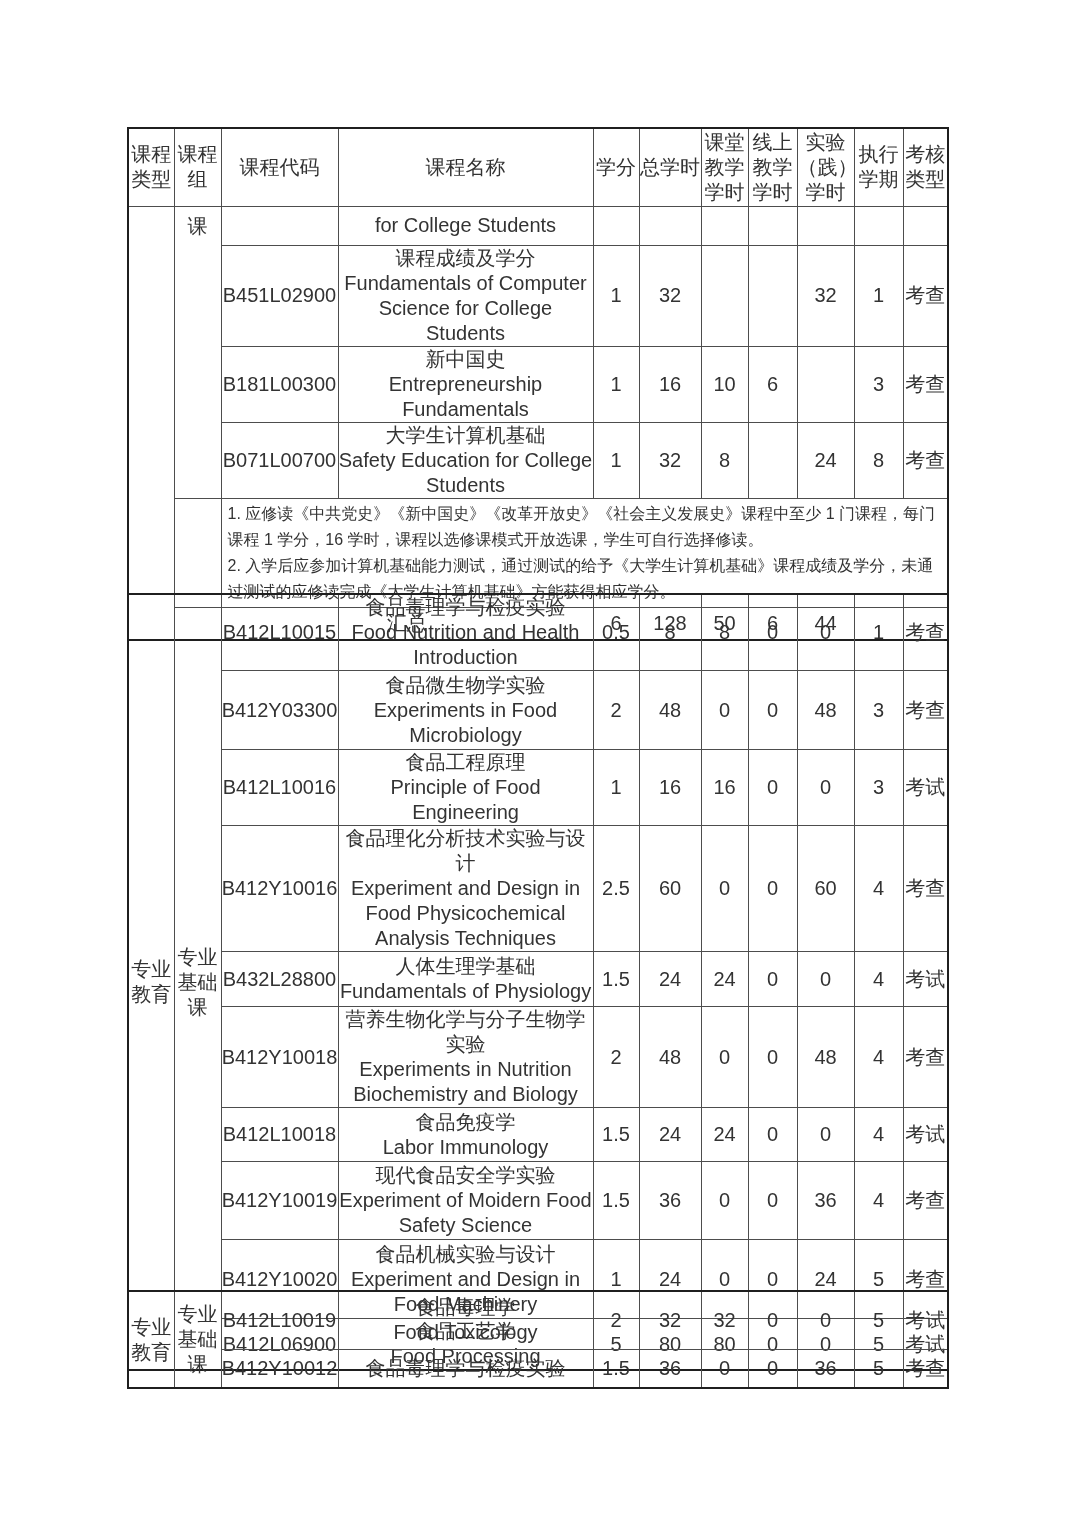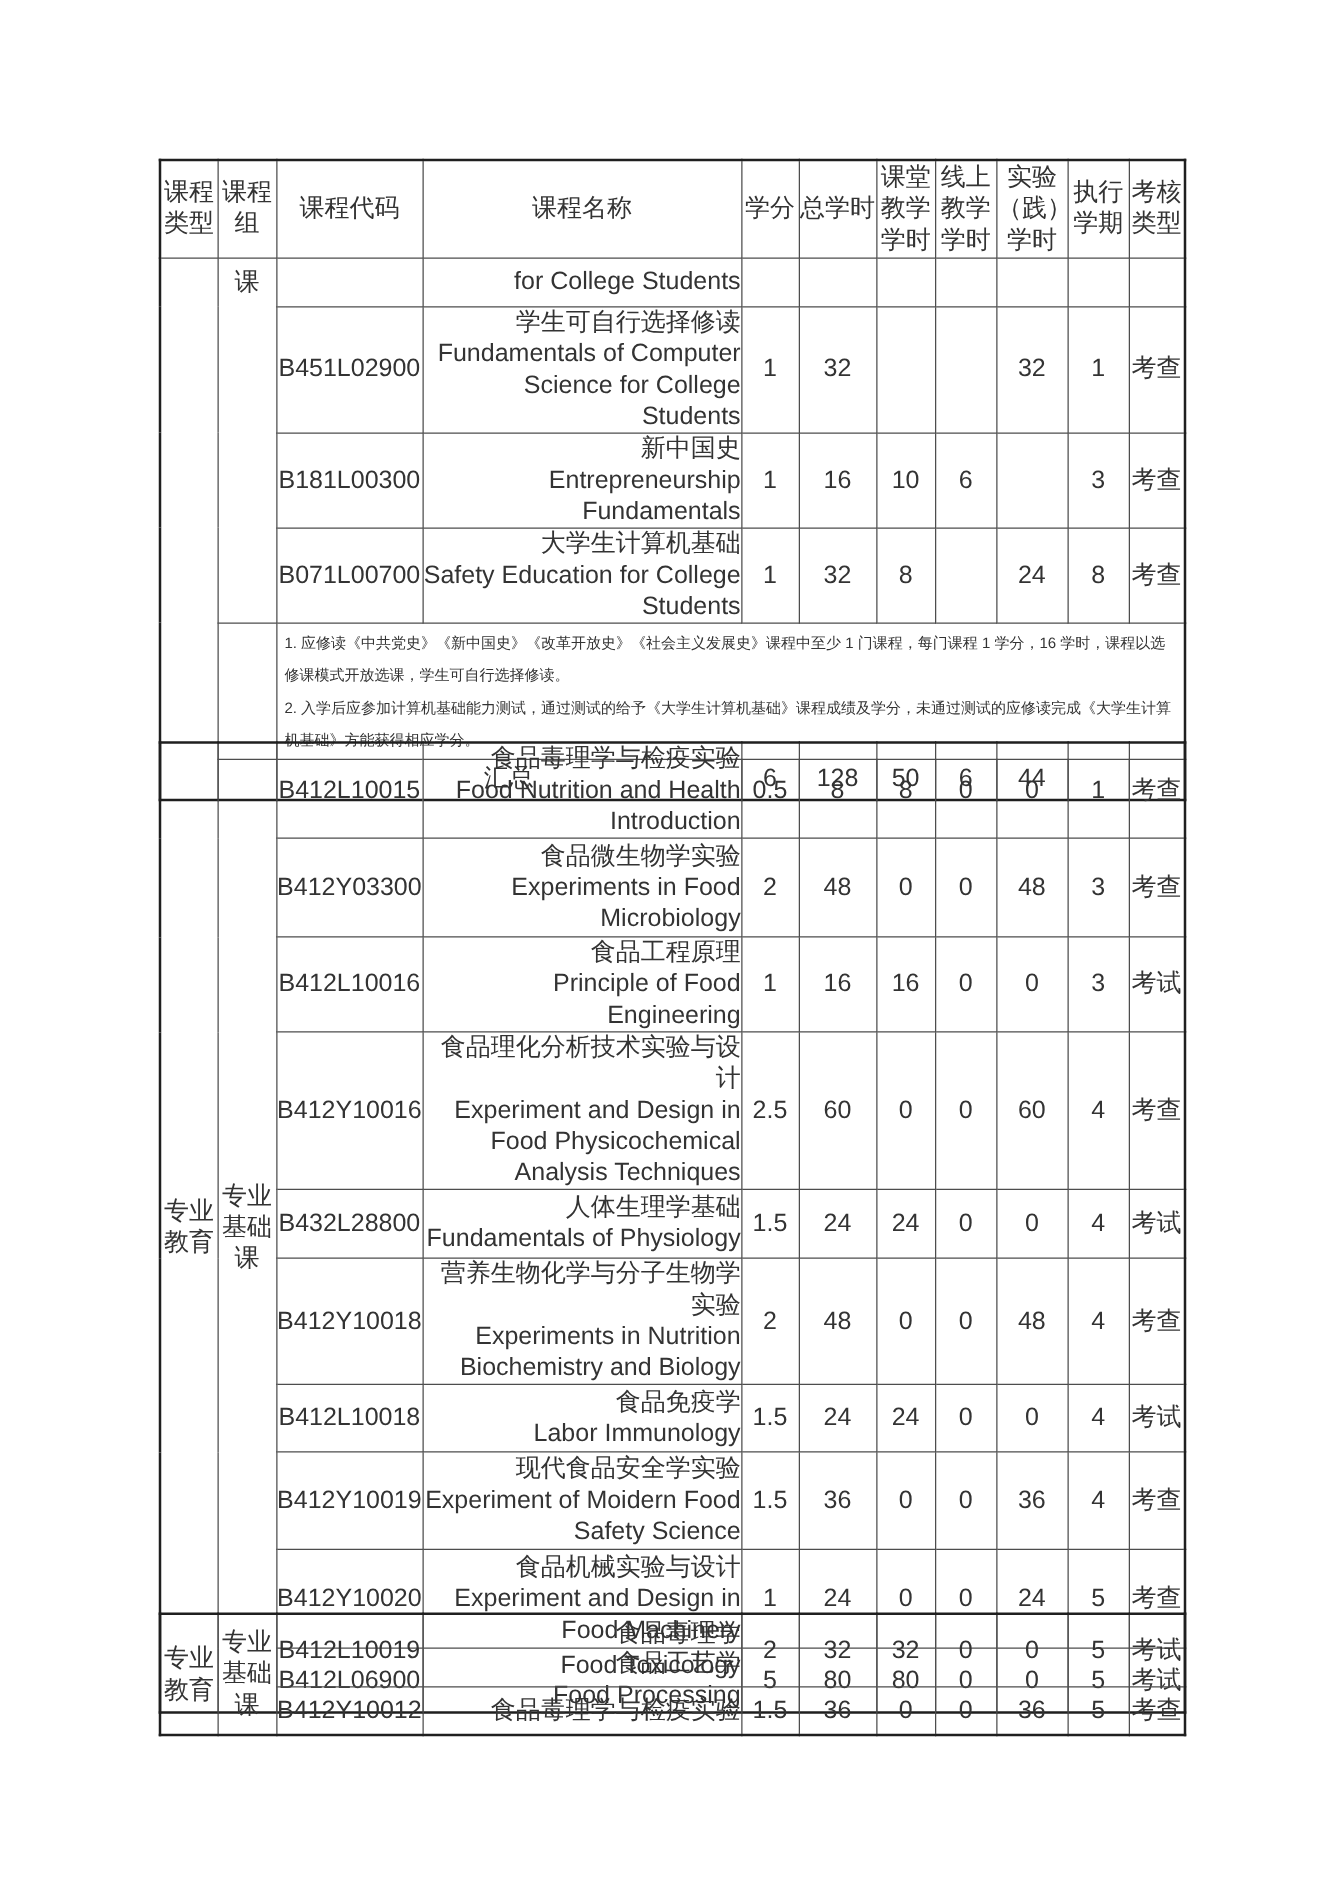--- a/index.html
+++ b/index.html
@@ -16,24 +16,24 @@
   #t1{top:127px;}
   #t2{top:593px;}
   #t3{top:1290px;}
   td,th{
     border:1px solid #4d4d4d;padding:0;margin:0;
     text-align:center;vertical-align:middle;
     font-size:20px;line-height:25px;font-weight:normal;color:#333333;
   }
   .pre{white-space:pre-line;}
   .group-top{vertical-align:top;padding-top:7px;}
-  .name-cell div{text-align:right;}
+  .name-cell div{text-align:center;}
   .notes-cell{
     text-align:left;vertical-align:middle;padding:2px 4px 2px 6px;
-    line-height:26px;font-size:12px;margin-left:18px;
+    line-height:26px;font-size:16px;margin-left:18px;
   }
   .notes-cell div{text-align:left;}
 </style>
 </head>
 <body>
 
 <div class="page">
 
   <table class="curr" id="t1">
     <colgroup>
@@ -84,21 +84,21 @@
       <td></td>
       <td></td>
       <td></td>
       <td></td>
       <td></td>
       <td></td>
     </tr>
     <tr style="height:76px">
       <td>B451L02900</td>
       <td class="name-cell">
-            <div>学生可自行选择修读</div>
+            <div>课程成绩及学分</div>
             <div>Fundamentals of Computer Science for College Students</div>
           </td>
       <td>1</td>
       <td>32</td>
       <td></td>
       <td></td>
       <td>32</td>
       <td>1</td>
       <td>考查</td>
     </tr>

